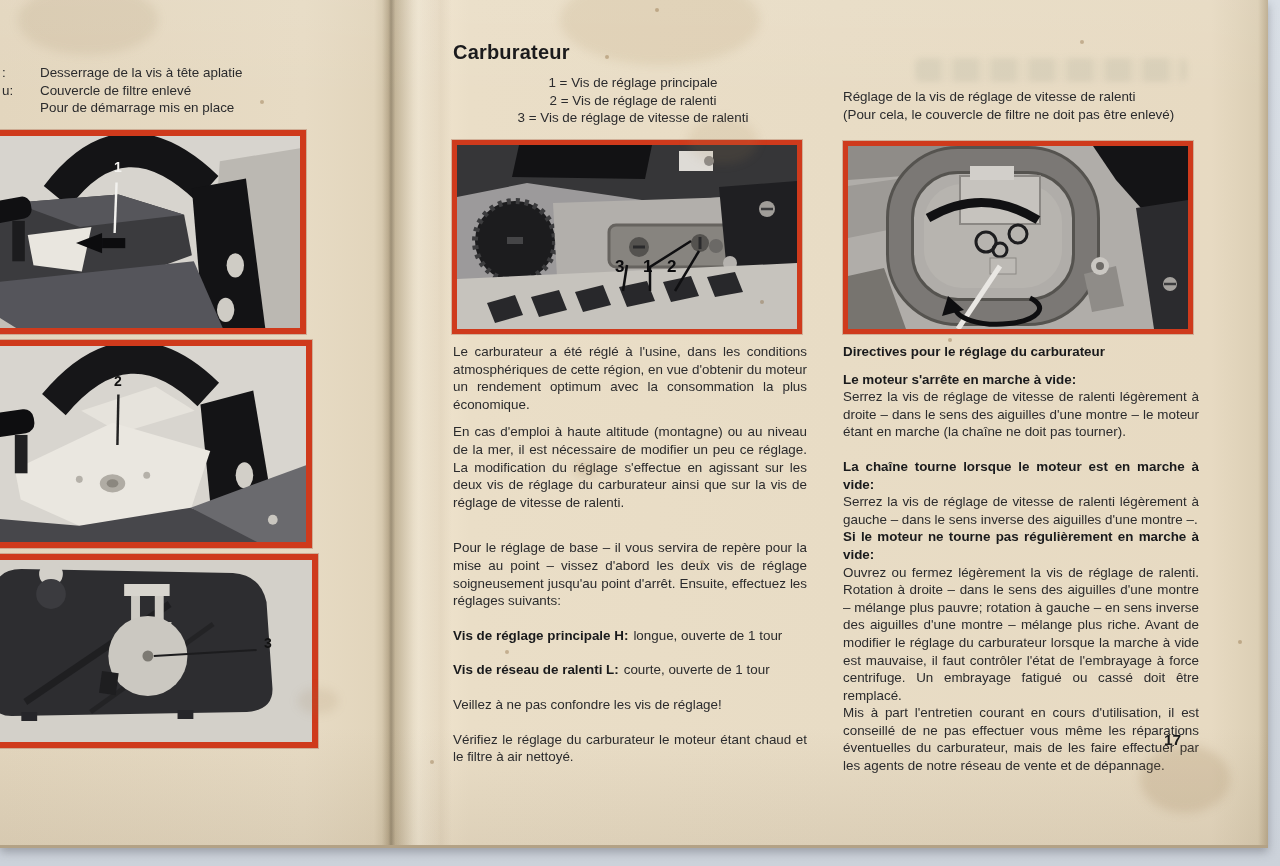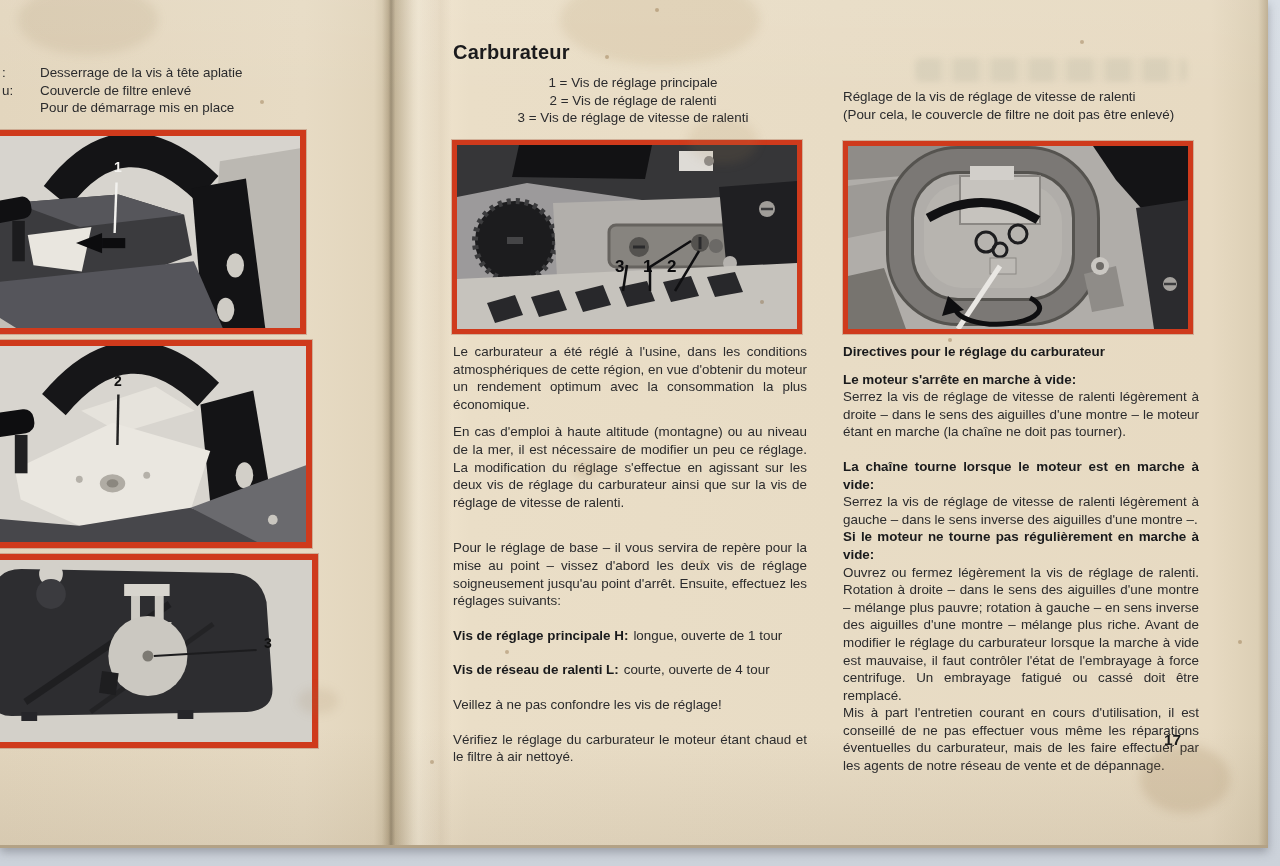--- a/index.html
+++ b/index.html
@@ -187,21 +187,21 @@
     <span class="ph-label big" style="left:158px;top:115px;">3</span>
     <span class="ph-label big" style="left:186px;top:115px;">1</span>
     <span class="ph-label big" style="left:210px;top:115px;">2</span>
   </div>
 
   <div class="t just bcol" style="left:453px;top:343px;width:354px;">
     <p class="mb10">Le carburateur a été réglé à l'usine, dans les conditions atmosphériques de cette région, en vue d'obtenir du moteur un rendement optimum avec la consommation la plus économique.</p>
     <p class="gap-lg">En cas d'emploi à haute altitude (montagne) ou au niveau de la mer, il est nécessaire de modifier un peu ce réglage. La modification du réglage s'effectue en agissant sur les deux vis de réglage du carburateur ainsi que sur la vis de réglage de vitesse de ralenti.</p>
     <p>Pour le réglage de base – il vous servira de repère pour la mise au point – vissez d'abord les deux vis de réglage soigneusement jusqu'au point d'arrêt. Ensuite, effectuez les réglages suivants:</p>
     <p class="setting"><b>Vis de réglage principale H:</b><span>longue, ouverte de 1 tour</span></p>
-    <p class="setting"><b>Vis de réseau de ralenti L:</b><span>courte, ouverte de 4 tour</span></p>
+    <p class="setting"><b>Vis de réseau de ralenti L:</b><span>courte, ouverte de 1 tour</span></p>
     <p>Veillez à ne pas confondre les vis de réglage!</p>
     <p>Vérifiez le réglage du carburateur le moteur étant chaud et le filtre à air nettoyé.</p>
   </div>
 
   <div class="t" style="left:843px;top:88px;width:370px;">
     <div>Réglage de la vis de réglage de vitesse de ralenti</div>
     <div>(Pour cela, le couvercle de filtre ne doit pas être enlevé)</div>
   </div>
 
   <div class="photo thin" style="left:843px;top:141px;width:340px;height:183px;">

